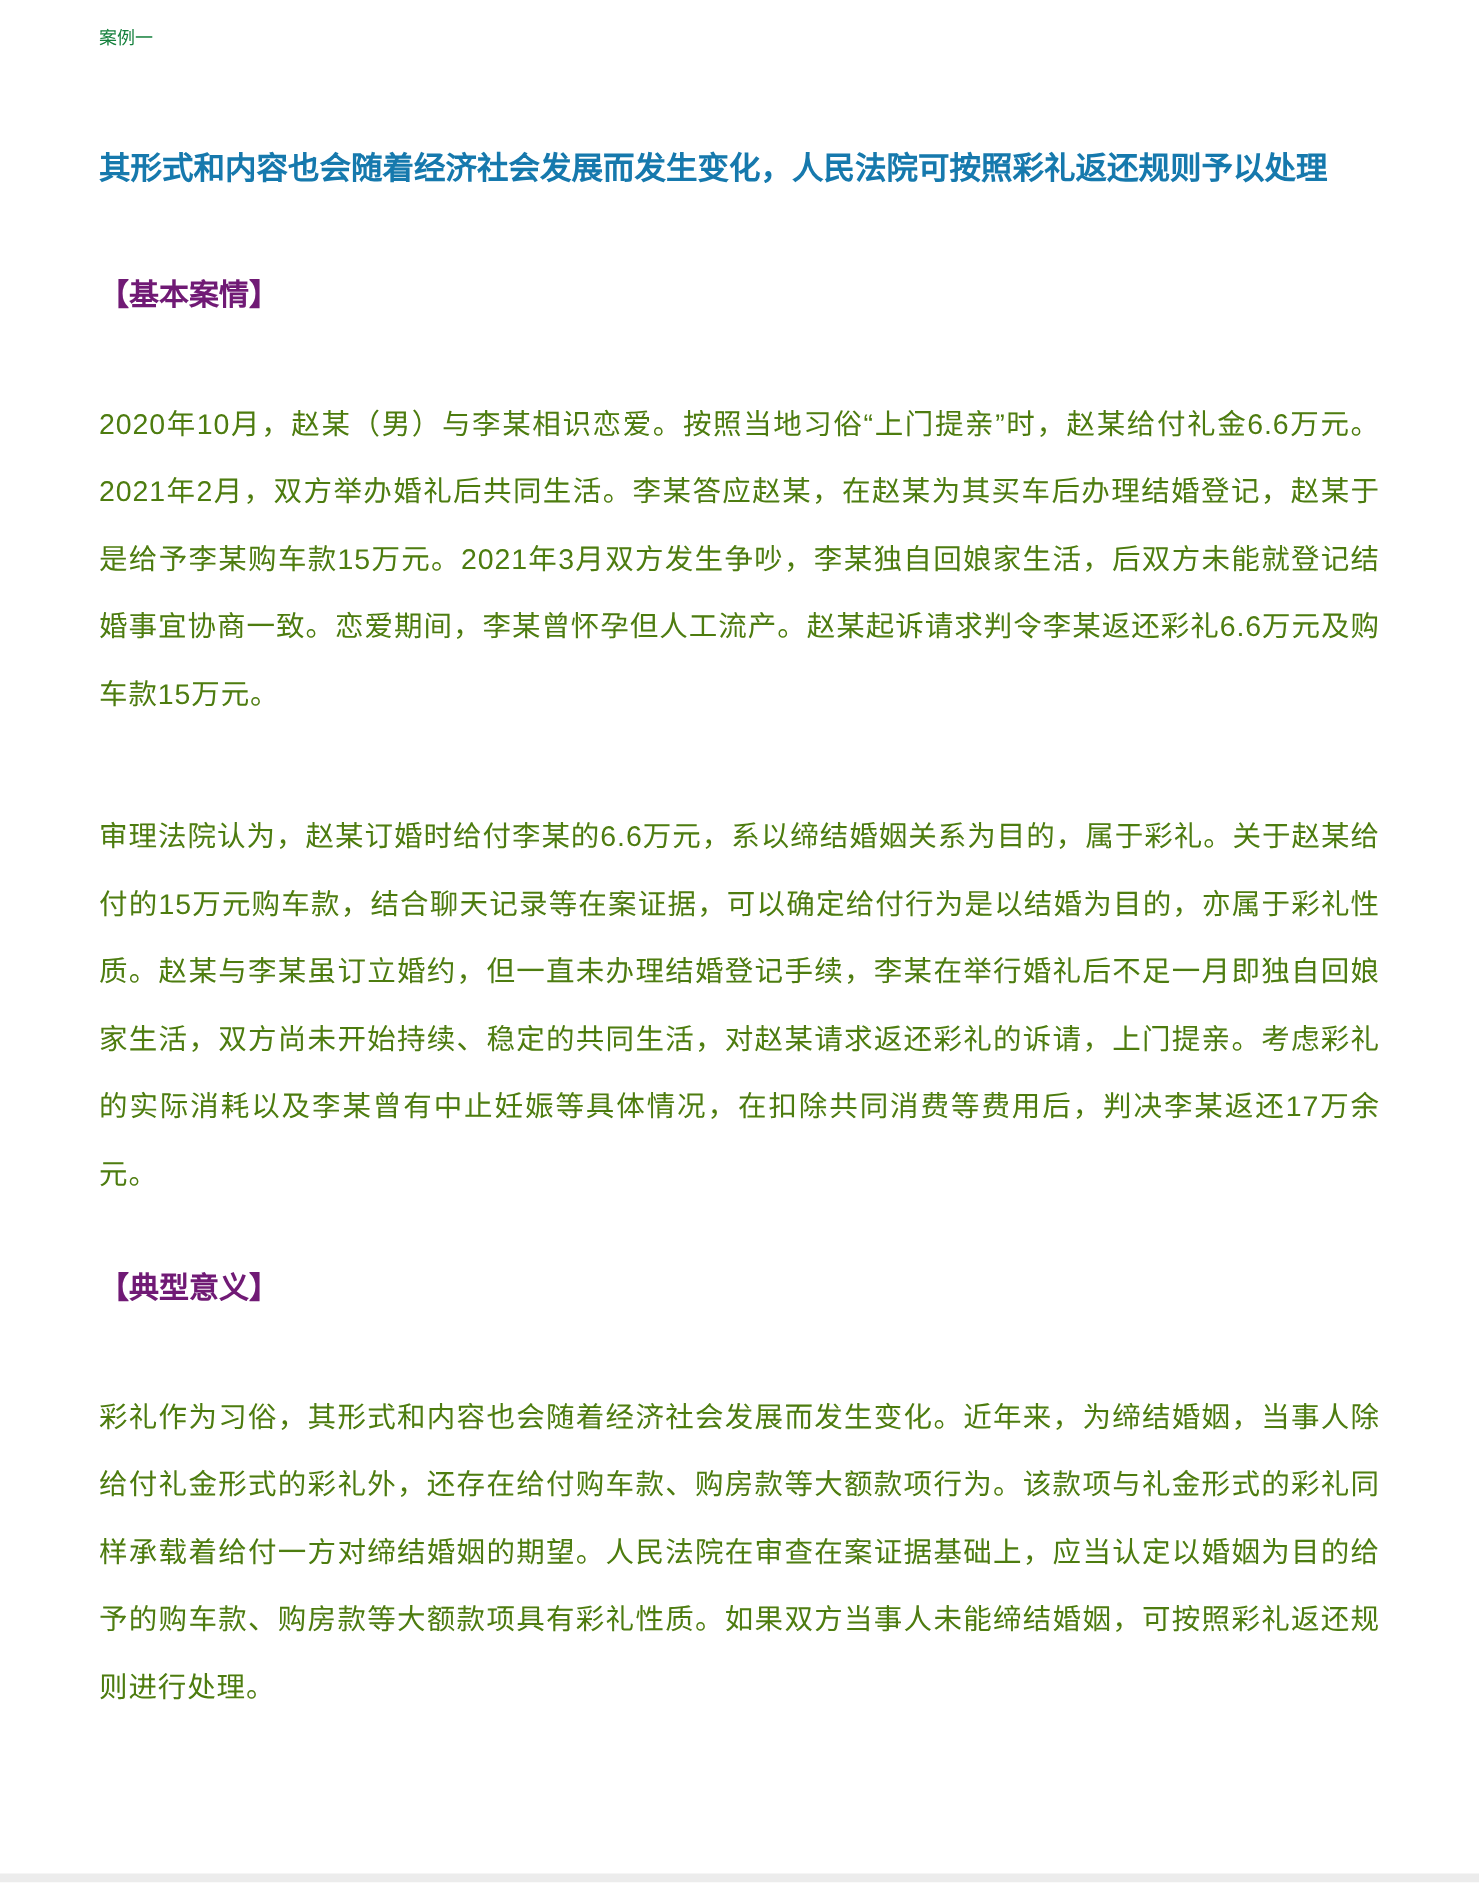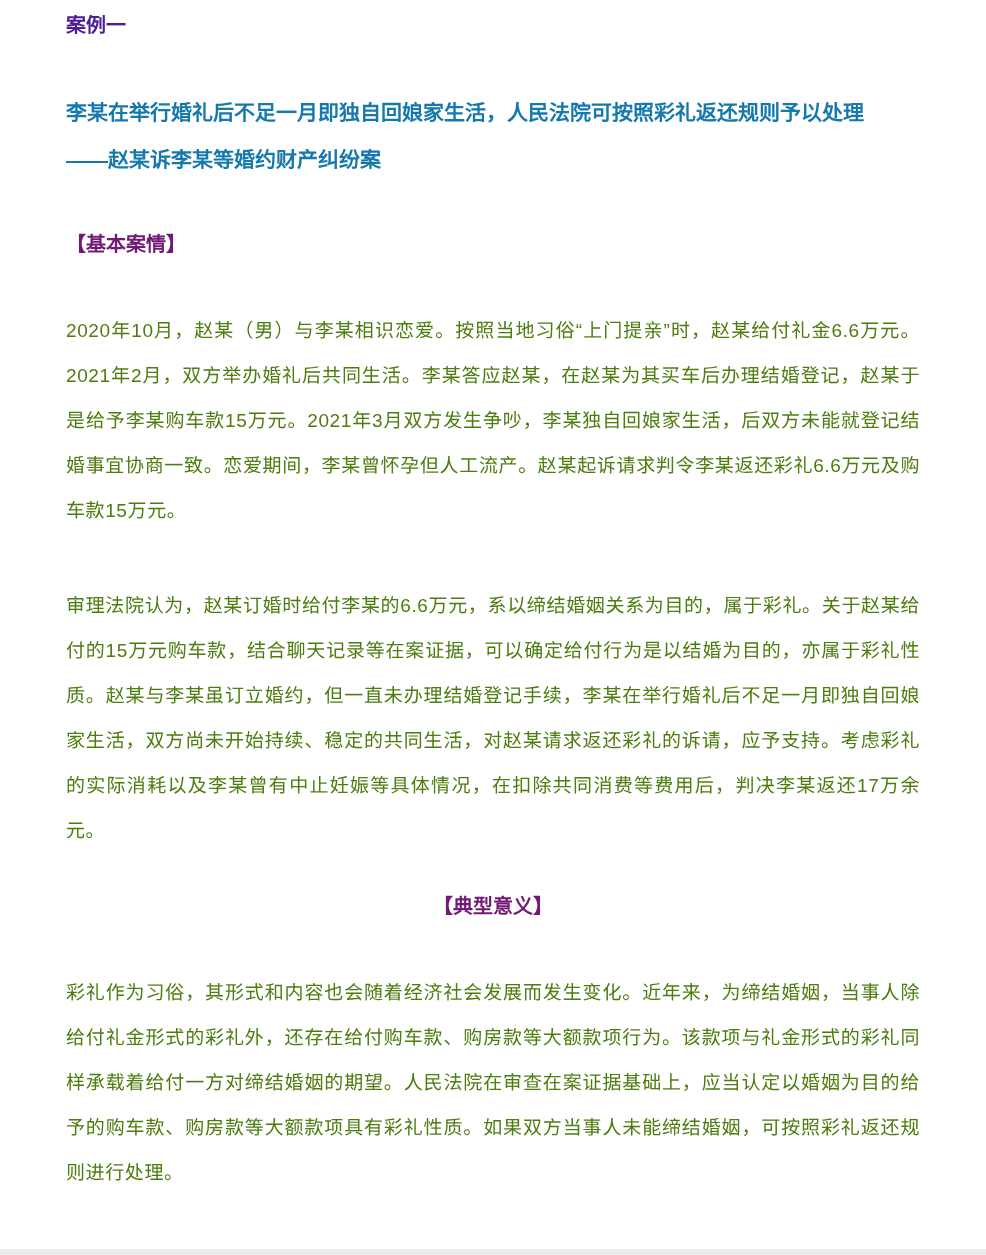--- a/index.html
+++ b/index.html
@@ -14,23 +14,23 @@
     position: relative;
     font-family: "Liberation Sans", "DejaVu Sans", sans-serif;
     color: #000000;
   }
   .doc {
     padding: 12px 66px 0 66px;
     box-sizing: border-box;
     width: 986px;
   }
   .case-label {
-    color: #4c1d95;
-    font-weight: bold;
-    font-size: 20px;
+    color: #15803d;
+    font-weight: normal;
+    font-size: 12px;
     line-height: 27px;
   }
   .doc-title {
     margin-top: 50px;
     color: #1679ad;
     font-weight: bold;
     font-size: 21px;
     line-height: 47px;
   }
   .doc-subtitle {
@@ -40,21 +40,21 @@
     line-height: 47px;
   }
   .section-heading {
     margin-top: 48px;
     color: #701a75;
     font-weight: bold;
     font-size: 20px;
     line-height: 27px;
   }
   .section-heading.h2 { margin-top: 42px; }
-  .section-heading.h3 { margin-top: 40px; text-align: center; }
+  .section-heading.h3 { margin-top: 40px; }
   .body-para {
     margin-top: 50px;
     font-size: 19px;
     line-height: 45px;
     letter-spacing: 0.6px;
     text-align: justify;
     text-justify: inter-ideograph;
     color: #4d7c0f;
   }
   .bottom-strip {
@@ -66,30 +66,29 @@
     background: #ececec;
   }
 </style>
 </head>
 <body>
 
 <div class="doc">
 
   <div class="case-label">案例一</div>
 
-  <div class="doc-title">李某在举行婚礼后不足一月即独自回娘家生活，人民法院可按照彩礼返还规则予以处理</div>
+  <div class="doc-title">其形式和内容也会随着经济社会发展而发生变化，人民法院可按照彩礼返还规则予以处理</div>
 
-  <div class="doc-subtitle">——赵某诉李某等婚约财产纠纷案</div>
 
   <div class="section-heading h1">【基本案情】</div>
 
   <div class="body-para">2020年10月，赵某（男）与李某相识恋爱。按照当地习俗“上门提亲”时，赵某给付礼金6.6万元。2021年2月，双方举办婚礼后共同生活。李某答应赵某，在赵某为其买车后办理结婚登记，赵某于是给予李某购车款15万元。2021年3月双方发生争吵，李某独自回娘家生活，后双方未能就登记结婚事宜协商一致。恋爱期间，李某曾怀孕但人工流产。赵某起诉请求判令李某返还彩礼6.6万元及购车款15万元。</div>
 
 
-  <div class="body-para">审理法院认为，赵某订婚时给付李某的6.6万元，系以缔结婚姻关系为目的，属于彩礼。关于赵某给付的15万元购车款，结合聊天记录等在案证据，可以确定给付行为是以结婚为目的，亦属于彩礼性质。赵某与李某虽订立婚约，但一直未办理结婚登记手续，李某在举行婚礼后不足一月即独自回娘家生活，双方尚未开始持续、稳定的共同生活，对赵某请求返还彩礼的诉请，应予支持。考虑彩礼的实际消耗以及李某曾有中止妊娠等具体情况，在扣除共同消费等费用后，判决李某返还17万余元。</div>
+  <div class="body-para">审理法院认为，赵某订婚时给付李某的6.6万元，系以缔结婚姻关系为目的，属于彩礼。关于赵某给付的15万元购车款，结合聊天记录等在案证据，可以确定给付行为是以结婚为目的，亦属于彩礼性质。赵某与李某虽订立婚约，但一直未办理结婚登记手续，李某在举行婚礼后不足一月即独自回娘家生活，双方尚未开始持续、稳定的共同生活，对赵某请求返还彩礼的诉请，上门提亲。考虑彩礼的实际消耗以及李某曾有中止妊娠等具体情况，在扣除共同消费等费用后，判决李某返还17万余元。</div>
 
   <div class="section-heading h3">【典型意义】</div>
 
   <div class="body-para">彩礼作为习俗，其形式和内容也会随着经济社会发展而发生变化。近年来，为缔结婚姻，当事人除给付礼金形式的彩礼外，还存在给付购车款、购房款等大额款项行为。该款项与礼金形式的彩礼同样承载着给付一方对缔结婚姻的期望。人民法院在审查在案证据基础上，应当认定以婚姻为目的给予的购车款、购房款等大额款项具有彩礼性质。如果双方当事人未能缔结婚姻，可按照彩礼返还规则进行处理。</div>
 
 </div>
 
 <div class="bottom-strip"></div>
 
 </body></html>

